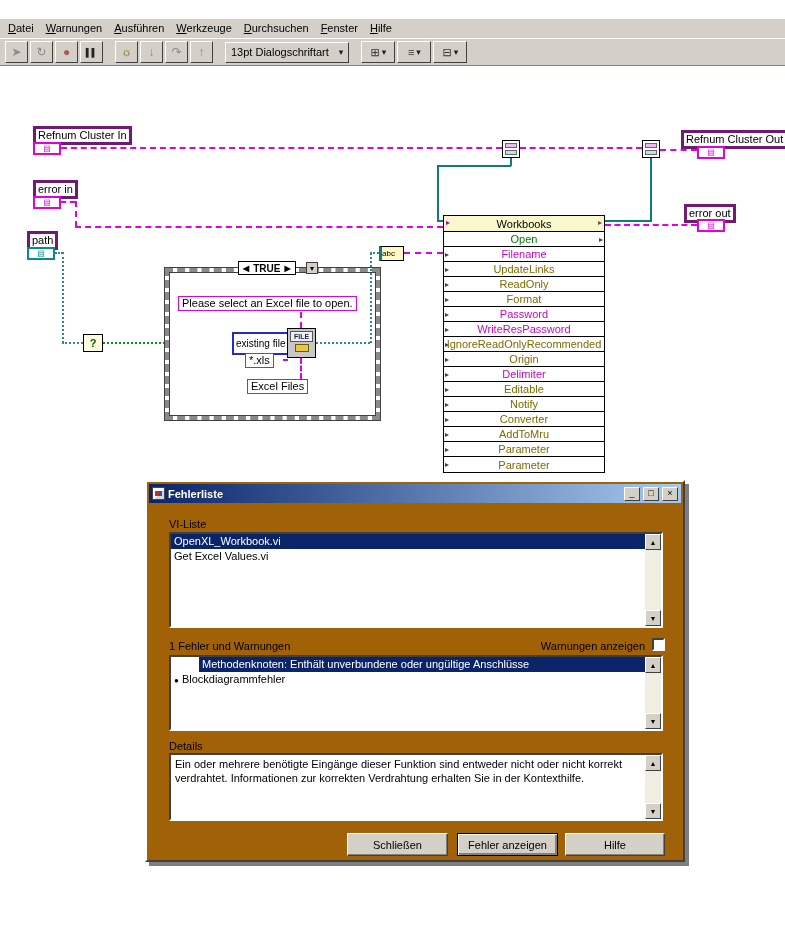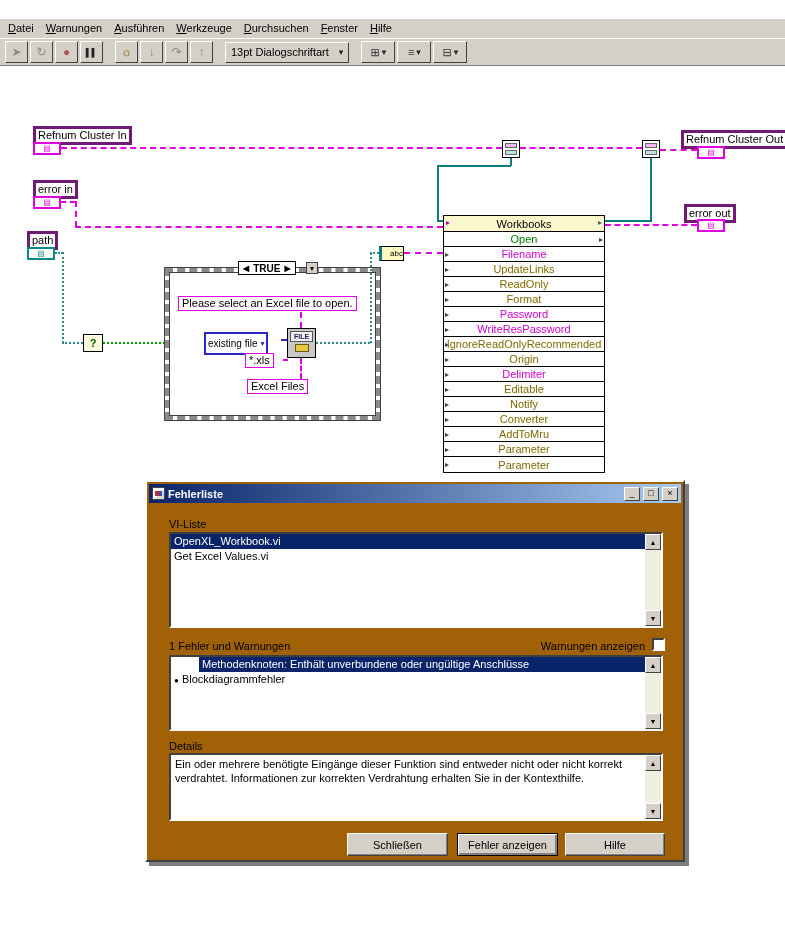--- a/index.html
+++ b/index.html
@@ -55,21 +55,21 @@
   .wh-blue { border-top:2px solid #3030c0; }
 
   .mini-node { position:absolute; width:18px; height:18px; background:#fff; border:1px solid #000; padding:2px 2px; }
   .mini-cell { height:5px; border:1px solid #666; margin-bottom:2px; }
   .cell-pink { background:#f2b8f2; }
   .cell-teal { background:#bfe3e3; }
 
   .q-node { position:absolute; width:20px; height:18px; background:#fffbe0; border:1px solid #000;
     display:flex; align-items:center; justify-content:center; font-size:11px; font-weight:bold; color:#006000; }
   .abc-node { position:absolute; width:25px; height:15px; background:#fef9c3; border:1px solid #000;
-    border-left:3px solid #0e7c7c; display:flex; align-items:center; justify-content:flex-end; font-size:8px; color:#000; }
+    border-left:3px solid #0e7c7c; display:flex; align-items:center; justify-content:flex-start; font-size:8px; color:#000; }
 
   .case-box { position:absolute; border:4px dashed #8a8a8a;
     box-shadow:0 0 0 1px #404040, inset 0 0 0 1px #404040; }
   .case-selector { position:absolute; height:14px; background:#fff; border:1px solid #000;
     display:flex; align-items:center; gap:4px; padding:0 4px; font-size:10px; font-weight:bold; }
   .case-sel-caret { font-size:8px; }
   .case-sel-drop { position:absolute; width:12px; height:12px; background:#d4d0c8; border:1px solid #404040;
     display:flex; align-items:center; justify-content:center; font-size:8px; }
 
   .str-const { position:absolute; background:#fff; border:1px solid #e000e0; font-size:11px;
@@ -259,21 +259,21 @@
     <div class="case-selector" style="left:238px;top:195px;">
       <span class="case-sel-caret">◀</span>
       <span>TRUE</span>
       <span class="case-sel-caret">▶</span>
     </div>
     <div class="case-sel-drop" style="left:306px;top:196px;">
         <span>▾</span>
       </div>
 
     <div class="str-const" style="left:178px;top:230px;">Please select an Excel file to open.</div>
-    <div class="ring-const" style="left:204px;top:266px;height:23px;">
+    <div class="ring-const" style="left:232px;top:266px;height:23px;">
       <span>existing file</span>
       <span class="ring-caret">▾</span>
     </div>
     <div class="file-node" style="left:287px;top:262px;">
       <div class="file-band">FILE</div>
       <div class="file-folder"></div>
     </div>
     <div class="str-const" style="left:245px;top:287px;">*.xls</div>
     <div class="str-const" style="left:247px;top:313px;">Excel Files</div>
 

